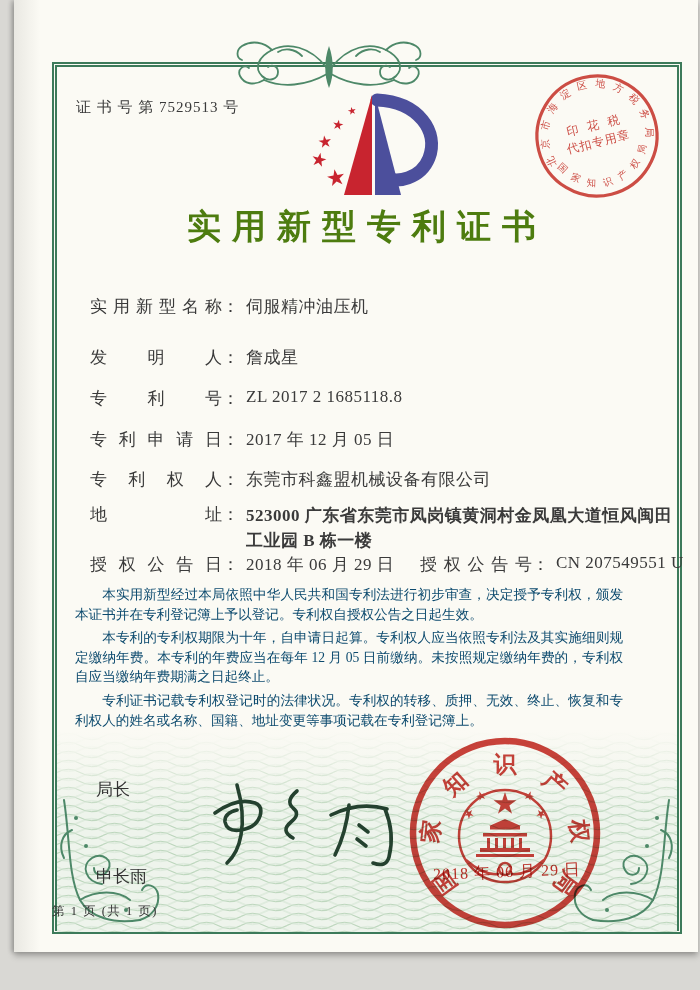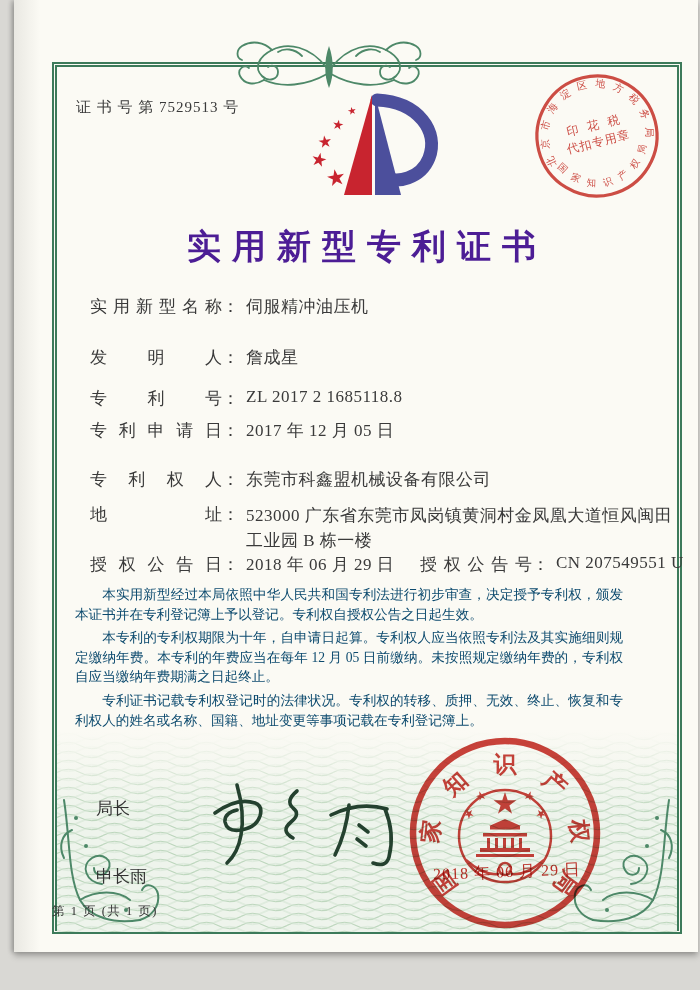--- a/index.html
+++ b/index.html
@@ -30,35 +30,35 @@
   .corner{position:absolute;width:120px;height:130px;z-index:2;}
   .corner-left{left:42px;top:798px;}
   .corner-right{left:543px;top:798px;}
   .cert-no{
     position:absolute;left:62px;top:98px;font-size:15px;color:#3a3a3a;
     letter-spacing:1px;z-index:3;
   }
   .logo{position:absolute;left:265px;top:88px;width:170px;height:118px;z-index:3;}
   .title{
     position:absolute;left:38px;top:204px;width:630px;text-align:center;
-    font-size:34px;font-weight:600;color:#4c1d95;letter-spacing:11px;z-index:3;margin-top:20px;
+    font-size:34px;font-weight:600;color:#4d7c0f;letter-spacing:11px;z-index:3;
   }
   .frow{position:absolute;left:76px;font-size:17px;color:#3a3a3a;white-space:nowrap;z-index:3;}
   .flabel{display:inline-block;width:132px;text-align:justify;text-align-last:justify;vertical-align:top;}
   .fcolon{display:inline-block;margin-right:7px;vertical-align:top;}
   .fvalue{display:inline-block;vertical-align:top;letter-spacing:.5px;}
-  .fvalue-wrap{white-space:normal;width:442px;line-height:25px;}
+  .fvalue-wrap{white-space:normal;width:442px;line-height:25px;font-weight:bold;}
   .fpair2{position:absolute;left:300px;top:0;padding-left:30px;}
   .flabel-sm{display:inline-block;width:112px;text-align:justify;text-align-last:justify;vertical-align:top;}
   .body-text{
     position:absolute;left:61px;top:585px;width:548px;z-index:3;
     font-size:13.6px;line-height:19.6px;color:#0c4a6e;text-align:justify;
   }
   .body-text p{margin:0 0 4px 0;text-indent:2em;}
-  .director-label{position:absolute;left:82px;top:797px;font-size:17px;color:#333;z-index:3;}
+  .director-label{position:absolute;left:82px;top:778px;font-size:17px;color:#333;z-index:3;}
   .director-name{position:absolute;left:82px;top:865px;font-size:17px;color:#333;z-index:3;}
   .signature{position:absolute;left:175px;top:775px;width:230px;height:100px;z-index:3;}
   .seal-main{position:absolute;left:386px;top:728px;width:210px;height:210px;z-index:4;opacity:.92;mix-blend-mode:multiply;}
   .seal-date{
     position:absolute;left:398px;top:862px;width:190px;text-align:center;z-index:5;
     color:#c9332b;font-size:16px;letter-spacing:1px;transform:rotate(-2deg);mix-blend-mode:multiply;
   }
   .seal-tax{position:absolute;left:508px;top:61px;width:150px;height:150px;z-index:4;opacity:.87;mix-blend-mode:multiply;}
   .footer{
     position:absolute;left:38px;top:903px;width:630px;text-align:left;z-index:3;
@@ -156,21 +156,21 @@
 
   <div class="frow" style="top:295px">
     <span class="flabel">实用新型名称</span><span class="fcolon">：</span><span class="fvalue">伺服精冲油压机</span>
   </div>
   <div class="frow" style="top:346px">
     <span class="flabel">发明人</span><span class="fcolon">：</span><span class="fvalue">詹成星</span>
   </div>
   <div class="frow" style="top:387px">
     <span class="flabel">专利号</span><span class="fcolon">：</span><span class="fvalue">ZL 2017 2 1685118.8</span>
   </div>
-  <div class="frow" style="top:419px">
+  <div class="frow" style="top:428px">
     <span class="flabel">专利申请日</span><span class="fcolon">：</span><span class="fvalue">2017 年 12 月 05 日</span>
   </div>
   <div class="frow" style="top:468px">
     <span class="flabel">专利权人</span><span class="fcolon">：</span><span class="fvalue">东莞市科鑫盟机械设备有限公司</span>
   </div>
   <div class="frow" style="top:503px">
     <span class="flabel">地址</span><span class="fcolon">：</span><span class="fvalue fvalue-wrap">523000 广东省东莞市凤岗镇黄洞村金凤凰大道恒风闽田工业园 B 栋一楼</span>
   </div>
   <div class="frow" style="top:553px;width:560px">
     <span class="flabel">授权公告日</span><span class="fcolon">：</span><span class="fvalue">2018 年 06 月 29 日</span>

